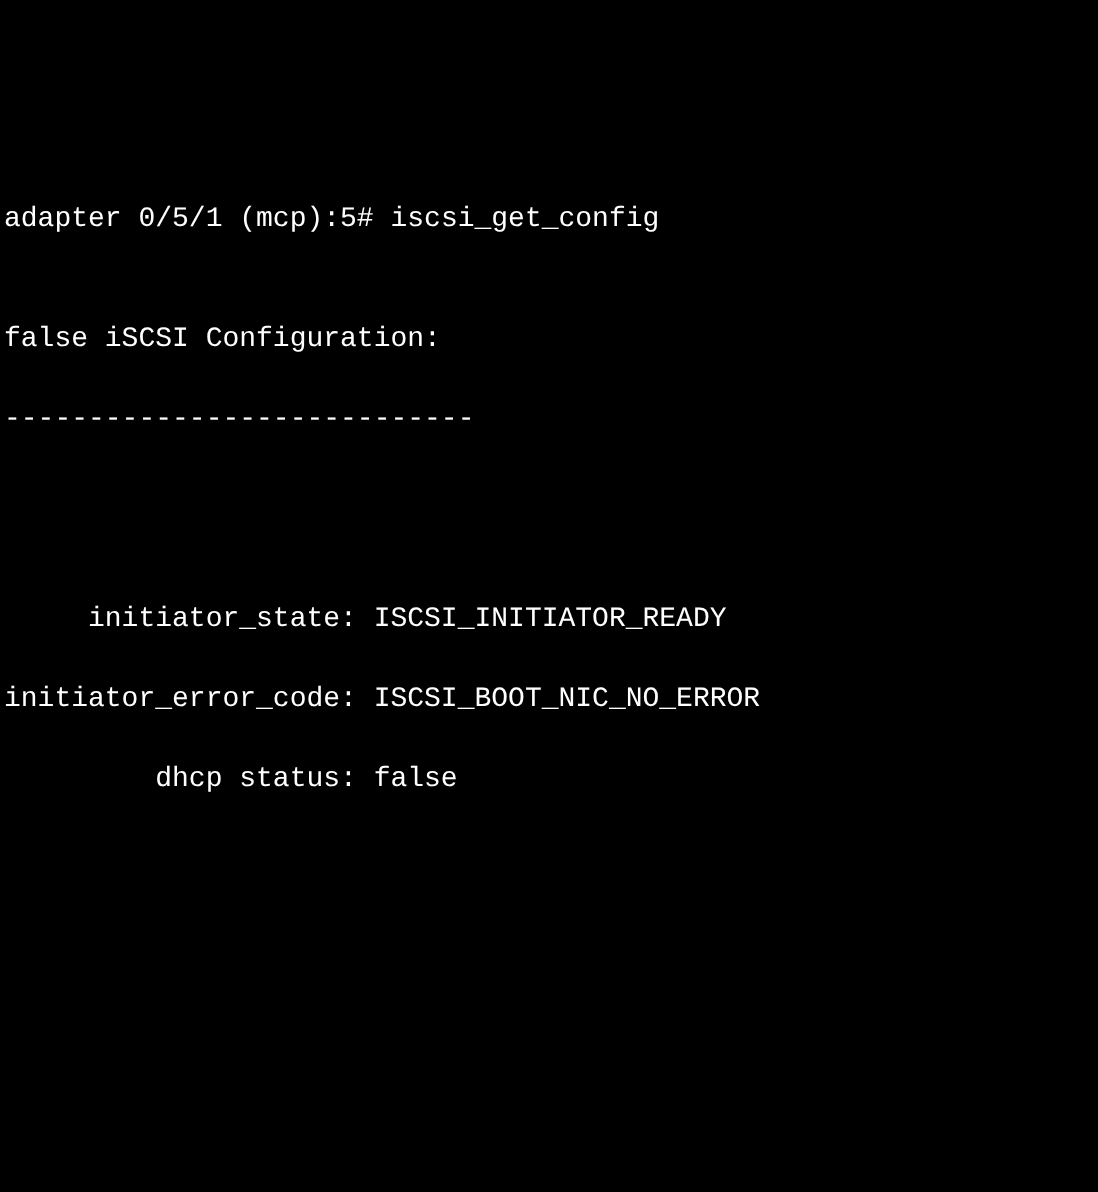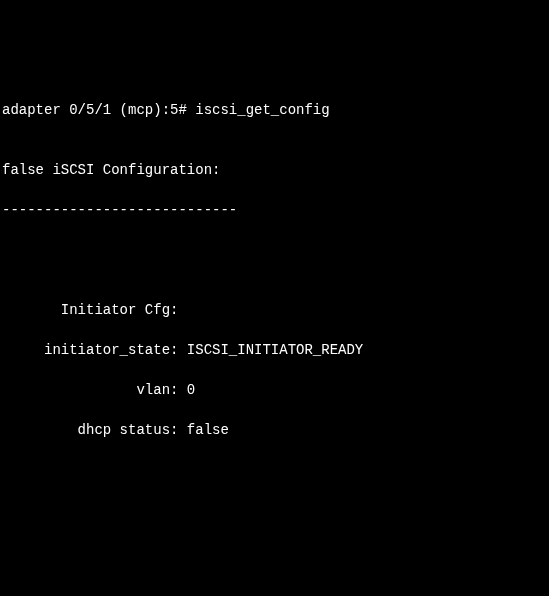--- a/index.html
+++ b/index.html
@@ -26,23 +26,22 @@
 
 
 <div class="terminal">
 <div><span>adapter 0/5/1 (mcp):5# </span><span>iscsi_get_config</span></div>
 <div></div>
 <div>false iSCSI Configuration:</div>
 <div>----------------------------</div>
 <div></div>
 <div></div>
 <div></div>
-<div>       Initiator Cfg:</div>
 <div>     initiator_state: ISCSI_INITIATOR_READY</div>
-<div>                vlan: 0</div>
+<div>initiator_error_code: ISCSI_BOOT_NIC_NO_ERROR</div>
 <div>         dhcp status: false</div>
 
 
 
 
 <div></div>
 
 
 
 

